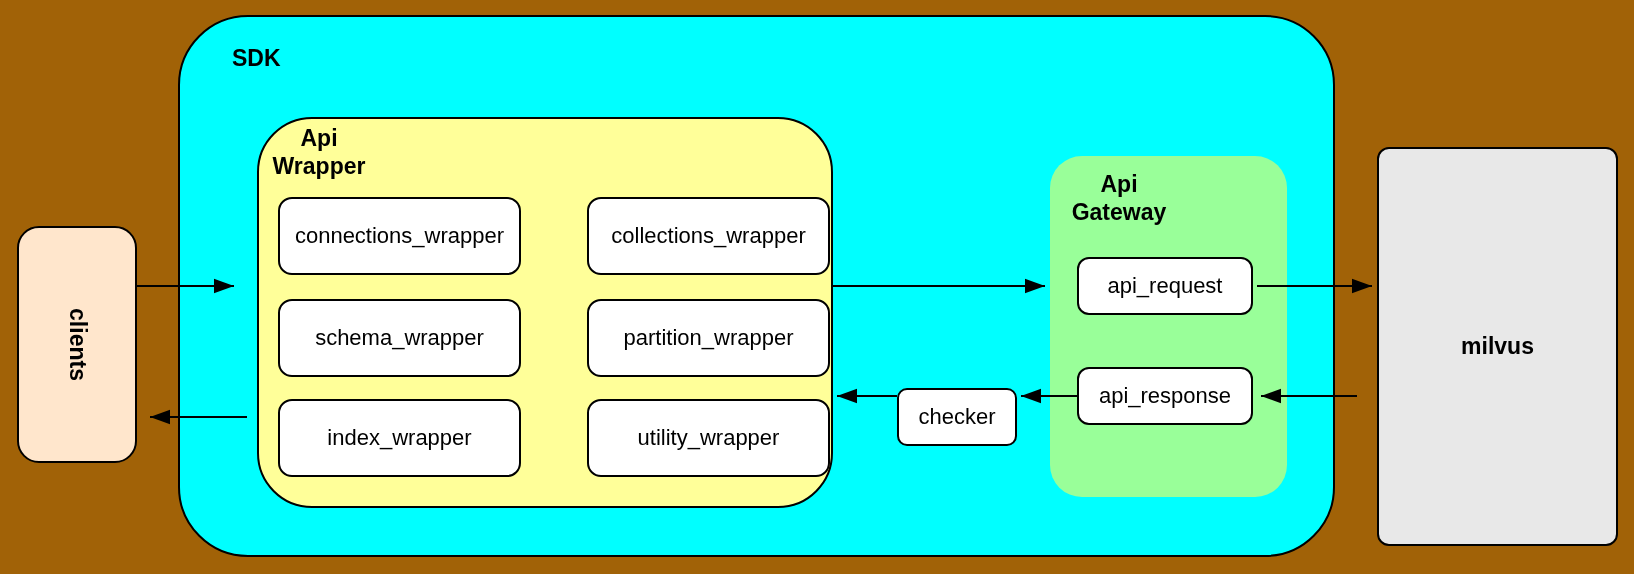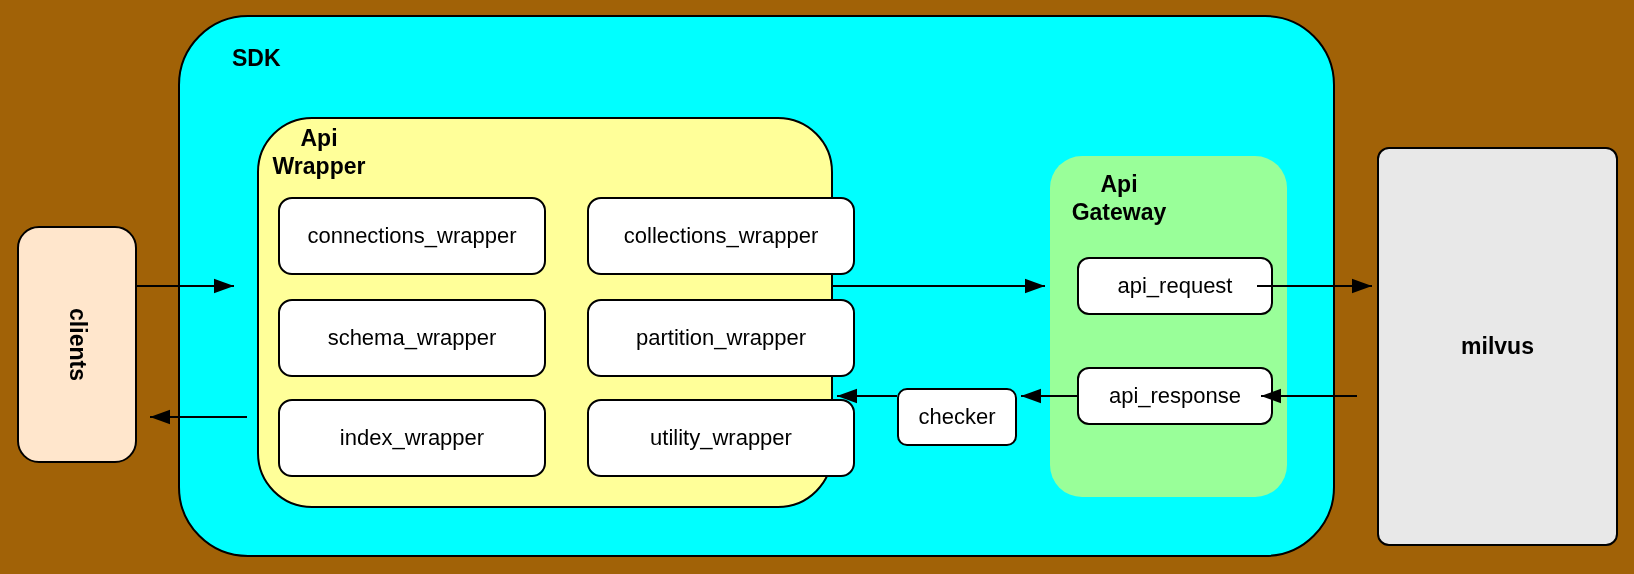--- a/index.html
+++ b/index.html
@@ -73,27 +73,27 @@
   }
   
   .leaf {
     background: var(--node_fill, #ffffff);
     border: 2px solid var(--border, #000);
     border-radius: 14px;
     display: flex; align-items: center; justify-content: center;
     font-size: 22px; color: #000;
     white-space: nowrap;
   }
-  .module { width: 268px; height: 78px; }
+  .module { width: 243px; height: 78px; }
   .mcol1 { left: 19px; }
   .mcol2 { left: 328px; }
   .mrow1 { top: 78px; }
   .mrow2 { top: 180px; }
   .mrow3 { top: 280px; }
-  .gw-box { width: 196px; height: 58px; left: 27px; border-radius: 12px; }
+  .gw-box { width: 176px; height: 58px; left: 27px; border-radius: 12px; }
   .gw-request  { top: 101px; }
   .gw-response { top: 211px; }
   .checker {
     left: 897px; top: 388px; width: 120px; height: 58px;
     border-radius: 10px;
   }
   
   .arrows {
     position: absolute; left: 0; top: 0;
     pointer-events: none;

